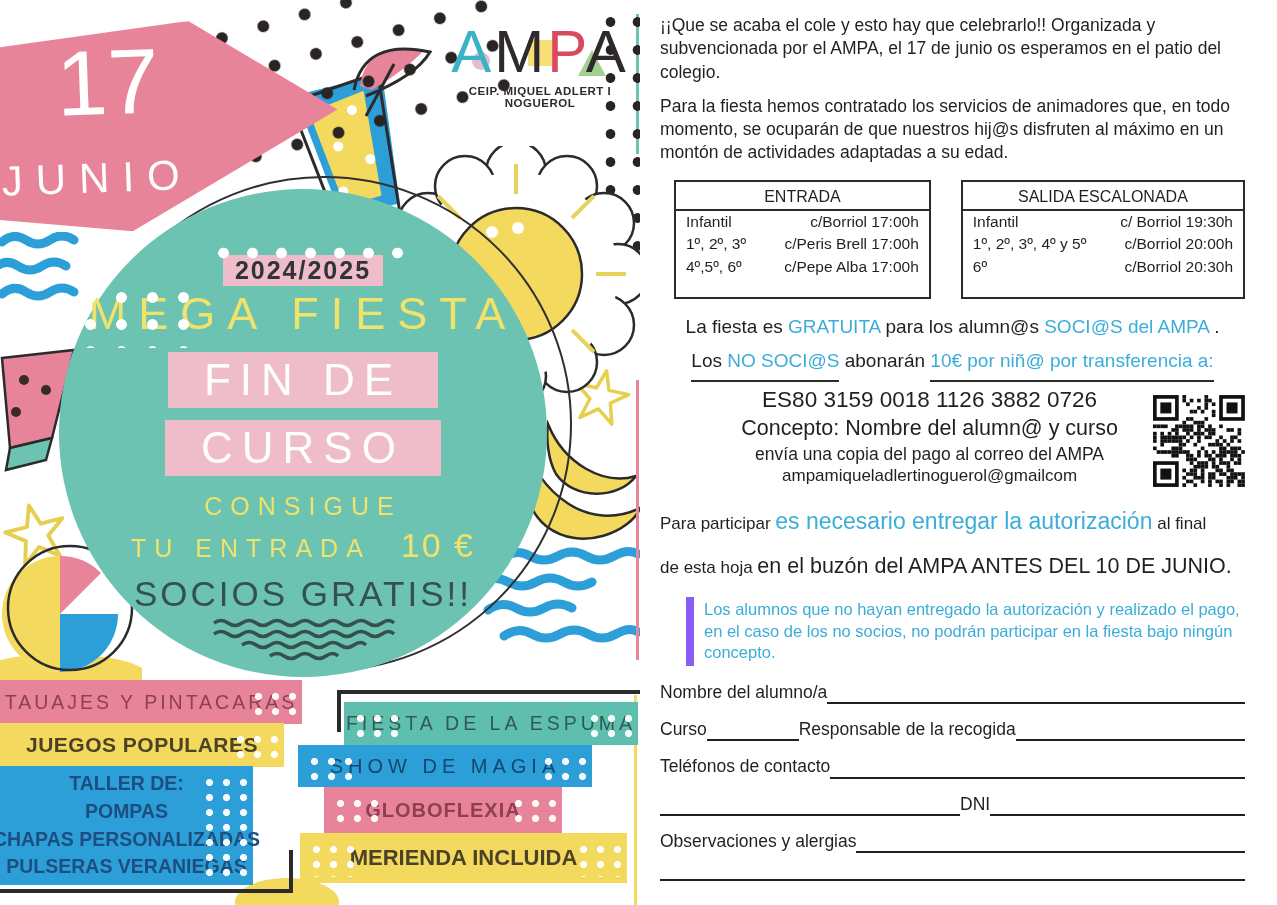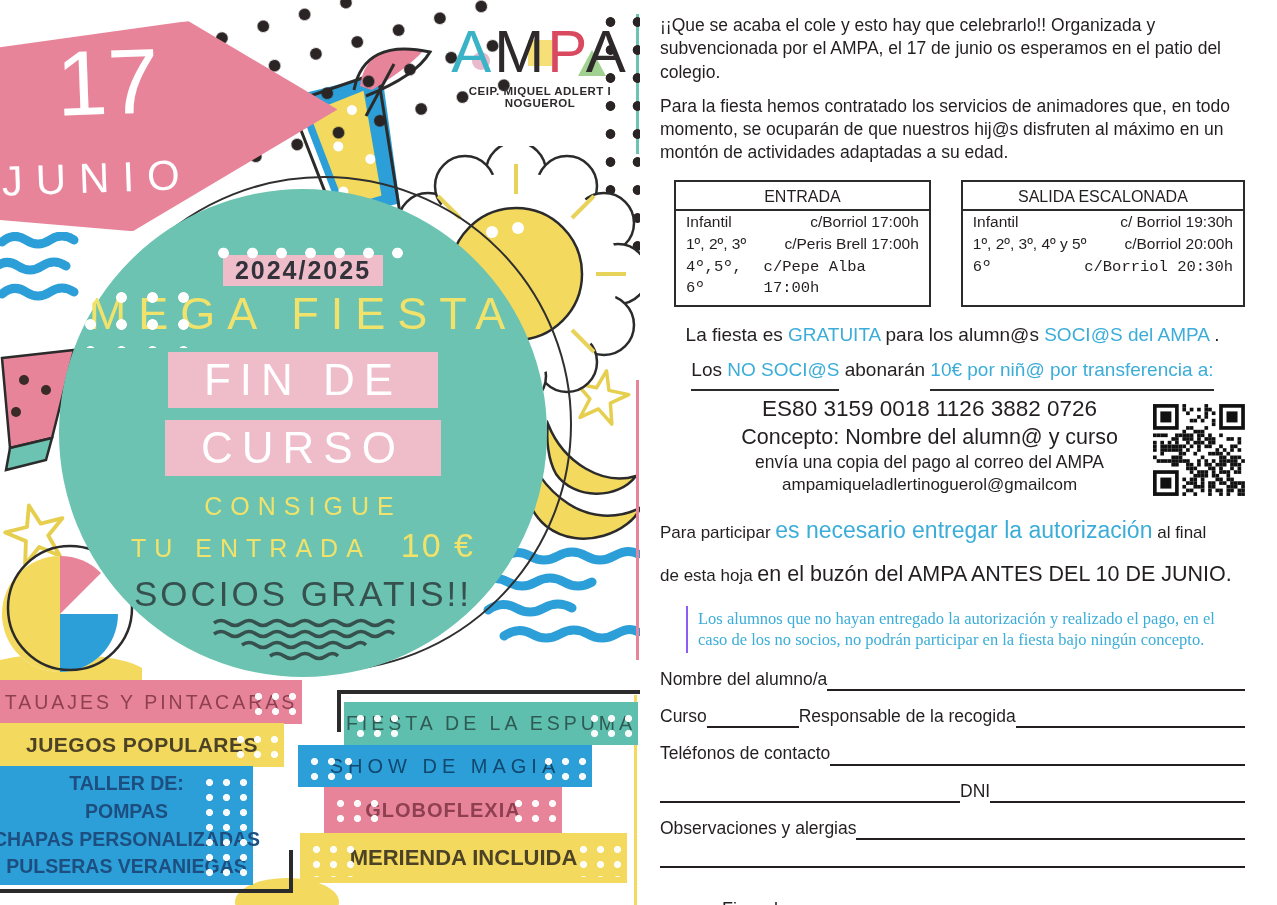--- a/index.html
+++ b/index.html
@@ -68,35 +68,35 @@
   .bn-pink-r{left:324px;top:787px;width:238px;height:46px;background:#e8849a;color:#8e3f51;font-size:20px;letter-spacing:1px;font-weight:bold;}
   .bn-yellow-r{left:300px;top:833px;width:327px;height:50px;background:#f3d95e;color:#4c4226;font-size:22px;font-weight:bold;}
   
   .content{position:absolute;left:660px;top:0;width:585px;font-size:17.5px;line-height:1.33;}
   .para{margin:14px 0 0 0;}
   .tables{display:flex;gap:30px;margin:15px 0 0 14px;}
   .tbl{border:2.5px solid #2b2b2b;font-size:15.5px;}
   .tbl-entrada{width:258px;} .tbl-salida{width:286px;}
   .tbl .hd{text-align:center;font-size:16px;padding:4px 0 2px;border-bottom:2.5px solid #2b2b2b;}
   .tbl .rw{display:flex;justify-content:space-between;padding:1px 10px;}
-  .tbl .rw:first-of-type{padding-top:6px;} .tbl .rw:last-of-type{padding-bottom:7px;font-family:Liberation Mono, monospace;}
+  .tbl .rw:first-of-type{padding-top:6px;} .tbl .rw:last-of-type{padding-bottom:19px;}
   .cline{text-align:center;font-size:19px;margin:15px 0 0 0;}
   .cline2{margin-top:9px;}
   .blue{color:#3badd8;}
   .ul{border-bottom:2.5px solid #2b2b2b;padding-bottom:9px;}
   .bank{display:flex;margin-top:13px;align-items:flex-start;}
   .bank-text{width:478px;margin-left:50px;text-align:center;line-height:1.28;}
   .iban{font-size:22.5px;} .concept{font-size:21.5px;} .note{font-size:17.5px;} .email{font-size:17px;}
   .qr{margin-left:4px;margin-top:2px;}
   .part1{margin-top:12px;font-size:17px;}
   .part-blue{font-size:23px;color:#3badd8;}
   .part2{font-size:17px;margin-top:-2px;}
   .part-dark{font-size:21.5px;}
-  .warning{margin:10px 0 0 26px;width:548px;border-left:2px solid #8b5cf6;padding:2px 0 2px 10px;
-    color:#3badd8;font-size:16.5px;line-height:1.3;font-family:Liberation Serif, serif;}
+  .warning{margin:10px 0 0 26px;width:548px;border-left:8px solid #8b5cf6;padding:2px 0 2px 10px;
+    color:#3badd8;font-size:16.5px;line-height:1.3;}
   .form{margin-top:15px;}
   .fline{display:flex;align-items:flex-end;margin-top:14px;font-size:17.5px;}
   .rule{flex:1;border-bottom:2px solid #231f20;height:1.05em;}
   .rule-short{flex:0 0 92px;border-bottom:2px solid #231f20;height:1.05em;}
   .rule-mid{flex:0 0 300px;border-bottom:2px solid #231f20;height:1.05em;}
   .fullrule{margin-top:26px;border-bottom:2px solid #231f20;height:0;}
   .signed{margin:30px 0 0 62px;font-size:18px;}
 </style>
 </head>
 <body>

